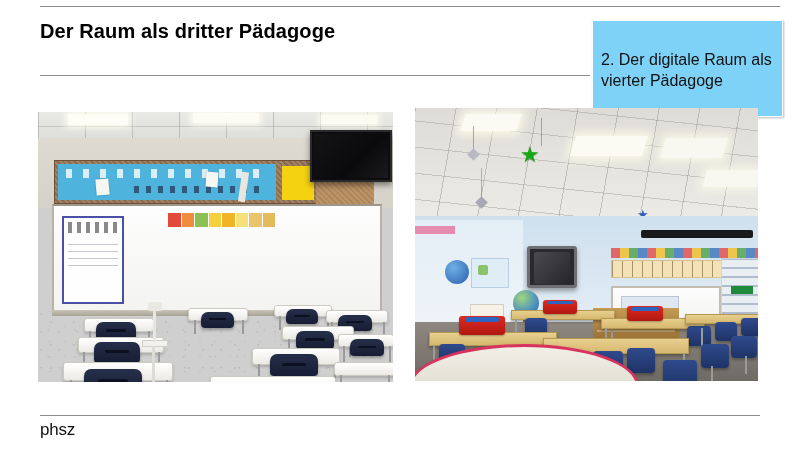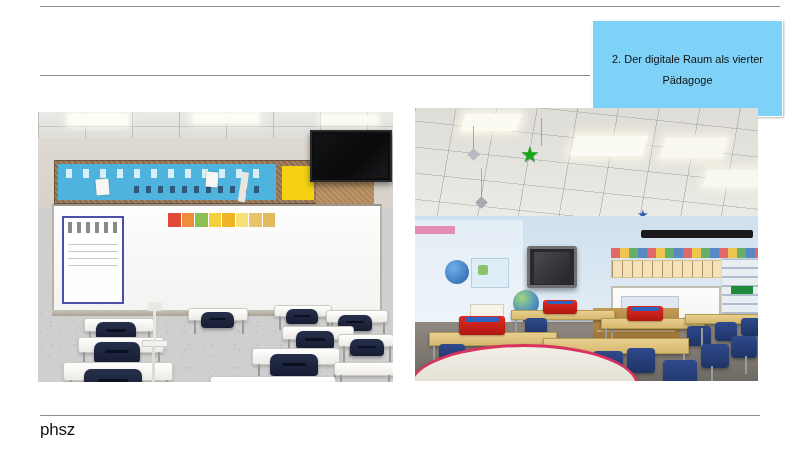--- a/index.html
+++ b/index.html
@@ -45,24 +45,23 @@
     width: 191px; height: 97px;
     background: #7ed2f7;
     border: 1px solid #ffffff;
     box-shadow: 1px 1px 2px rgba(0,0,0,0.28);
     display: flex;
     align-items: center;
     justify-content: center;
     padding: 2px 8px 0 8px;
   }
   #callout-text {
-    font-size: 11px;
+    font-size: 16px;
     line-height: 21px;
     color: #111111;
-    text-align: center;
   }
 
   
   .photo {
     position: absolute;
     overflow: hidden;
     background: #cfcfcf;
   }
   #photo-left  { left: 38px;  top: 112px; width: 355px; height: 270px; }
   #photo-right { left: 415px; top: 108px; width: 343px; height: 273px; }
@@ -271,20 +270,21 @@
     letter-spacing: -0.2px;
   }
 </style>
 </head>
 <body>
 
 <div id="slide">
 
   <div class="rule" id="rule-top"></div>
 
+  <h1 id="slide-title">Der Raum als dritter Pädagoge</h1>
 
   <div class="rule" id="rule-mid"></div>
 
   <div id="callout">
     <div id="callout-text">2. Der digitale Raum als vierter Pädagoge</div>
   </div>
 
   <figure class="photo" id="photo-left">
     <div class="ph ceiling"></div>
     <div class="ph ceiling-grid"></div>

